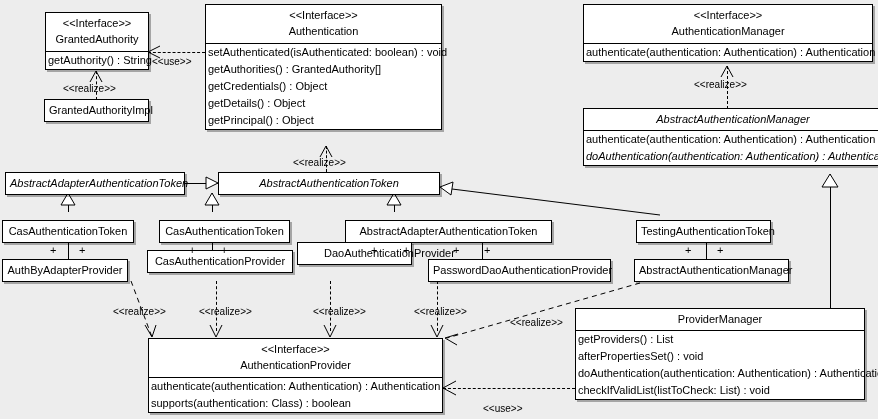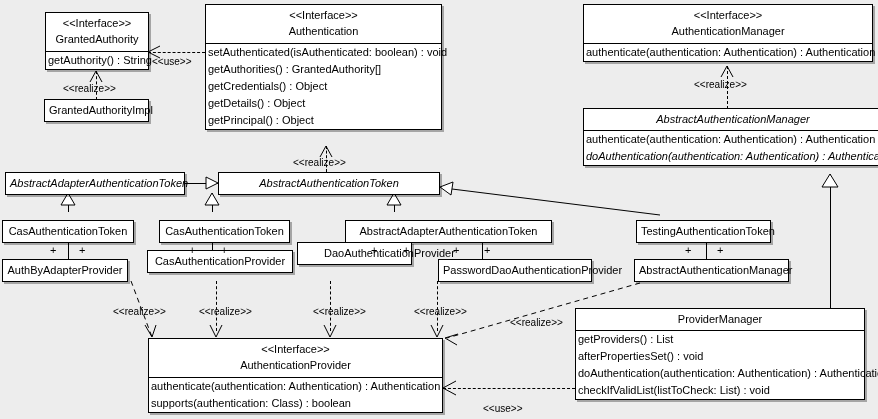--- a/index.html
+++ b/index.html
@@ -325,21 +325,21 @@
       <span class="cls-name">CasAuthenticationProvider</span>
     </div>
   </div>
 
   <div class="uml-box" style="left:297px; top:242px; width:115px;padding-left:22px;">
     <div class="uml-head compact">
       <span class="cls-name">DaoAuthenticationProvider</span>
     </div>
   </div>
 
-  <div class="uml-box" style="left:438px; top:259px; width:154px;">
+  <div class="uml-box" style="left:428px; top:259px; width:183px;">
     <div class="uml-head compact">
       <span class="cls-name">PasswordDaoAuthenticationProvider</span>
     </div>
   </div>
 
   <div class="uml-box" style="left:634px; top:259px; width:155px;">
     <div class="uml-head compact">
       <span class="cls-name">AbstractAuthenticationManager</span>
     </div>
   </div>

